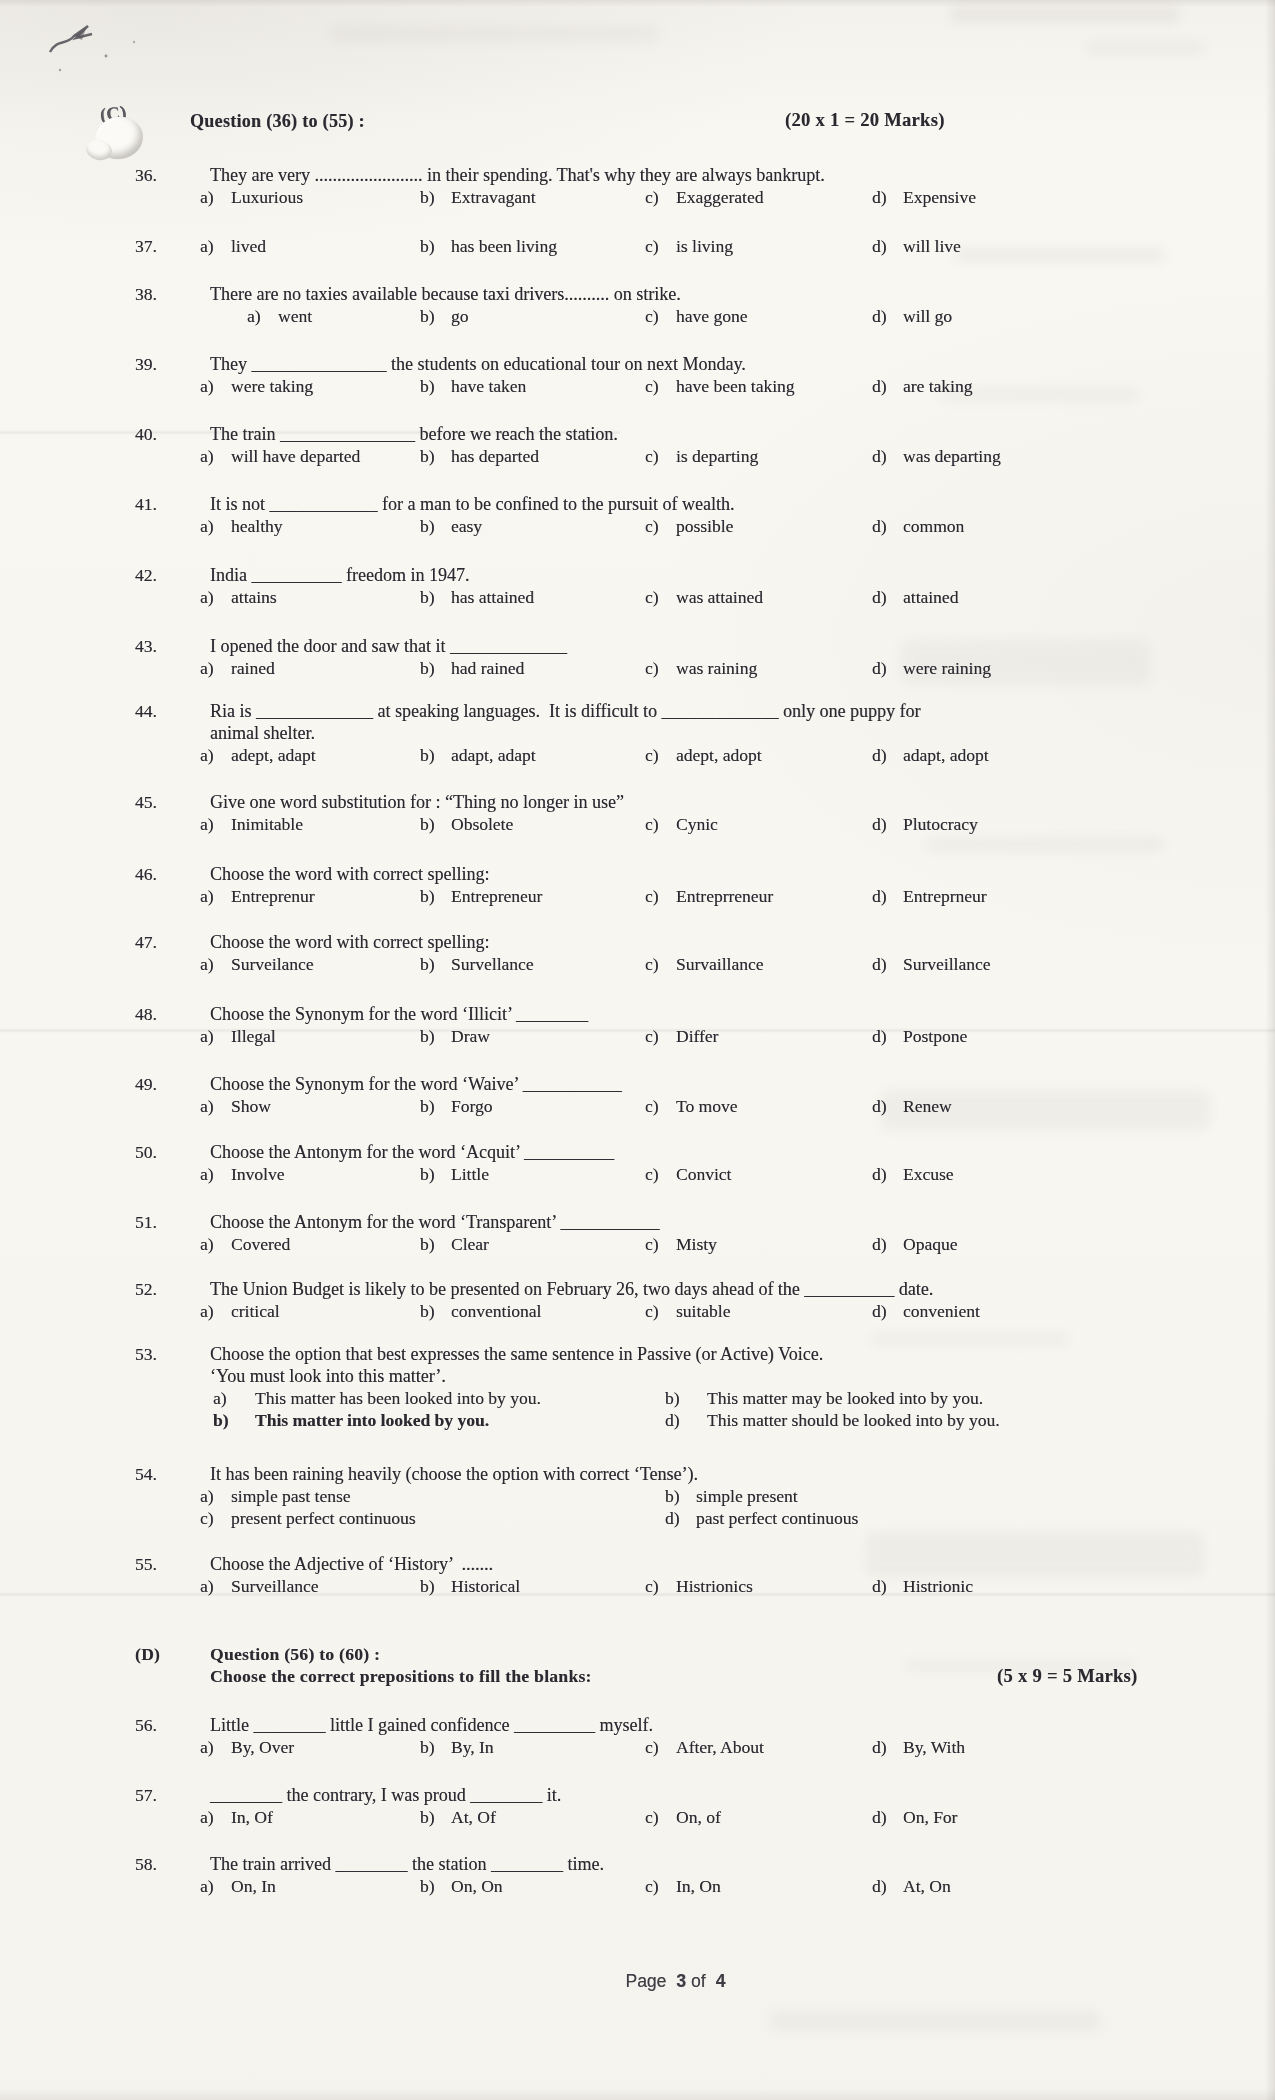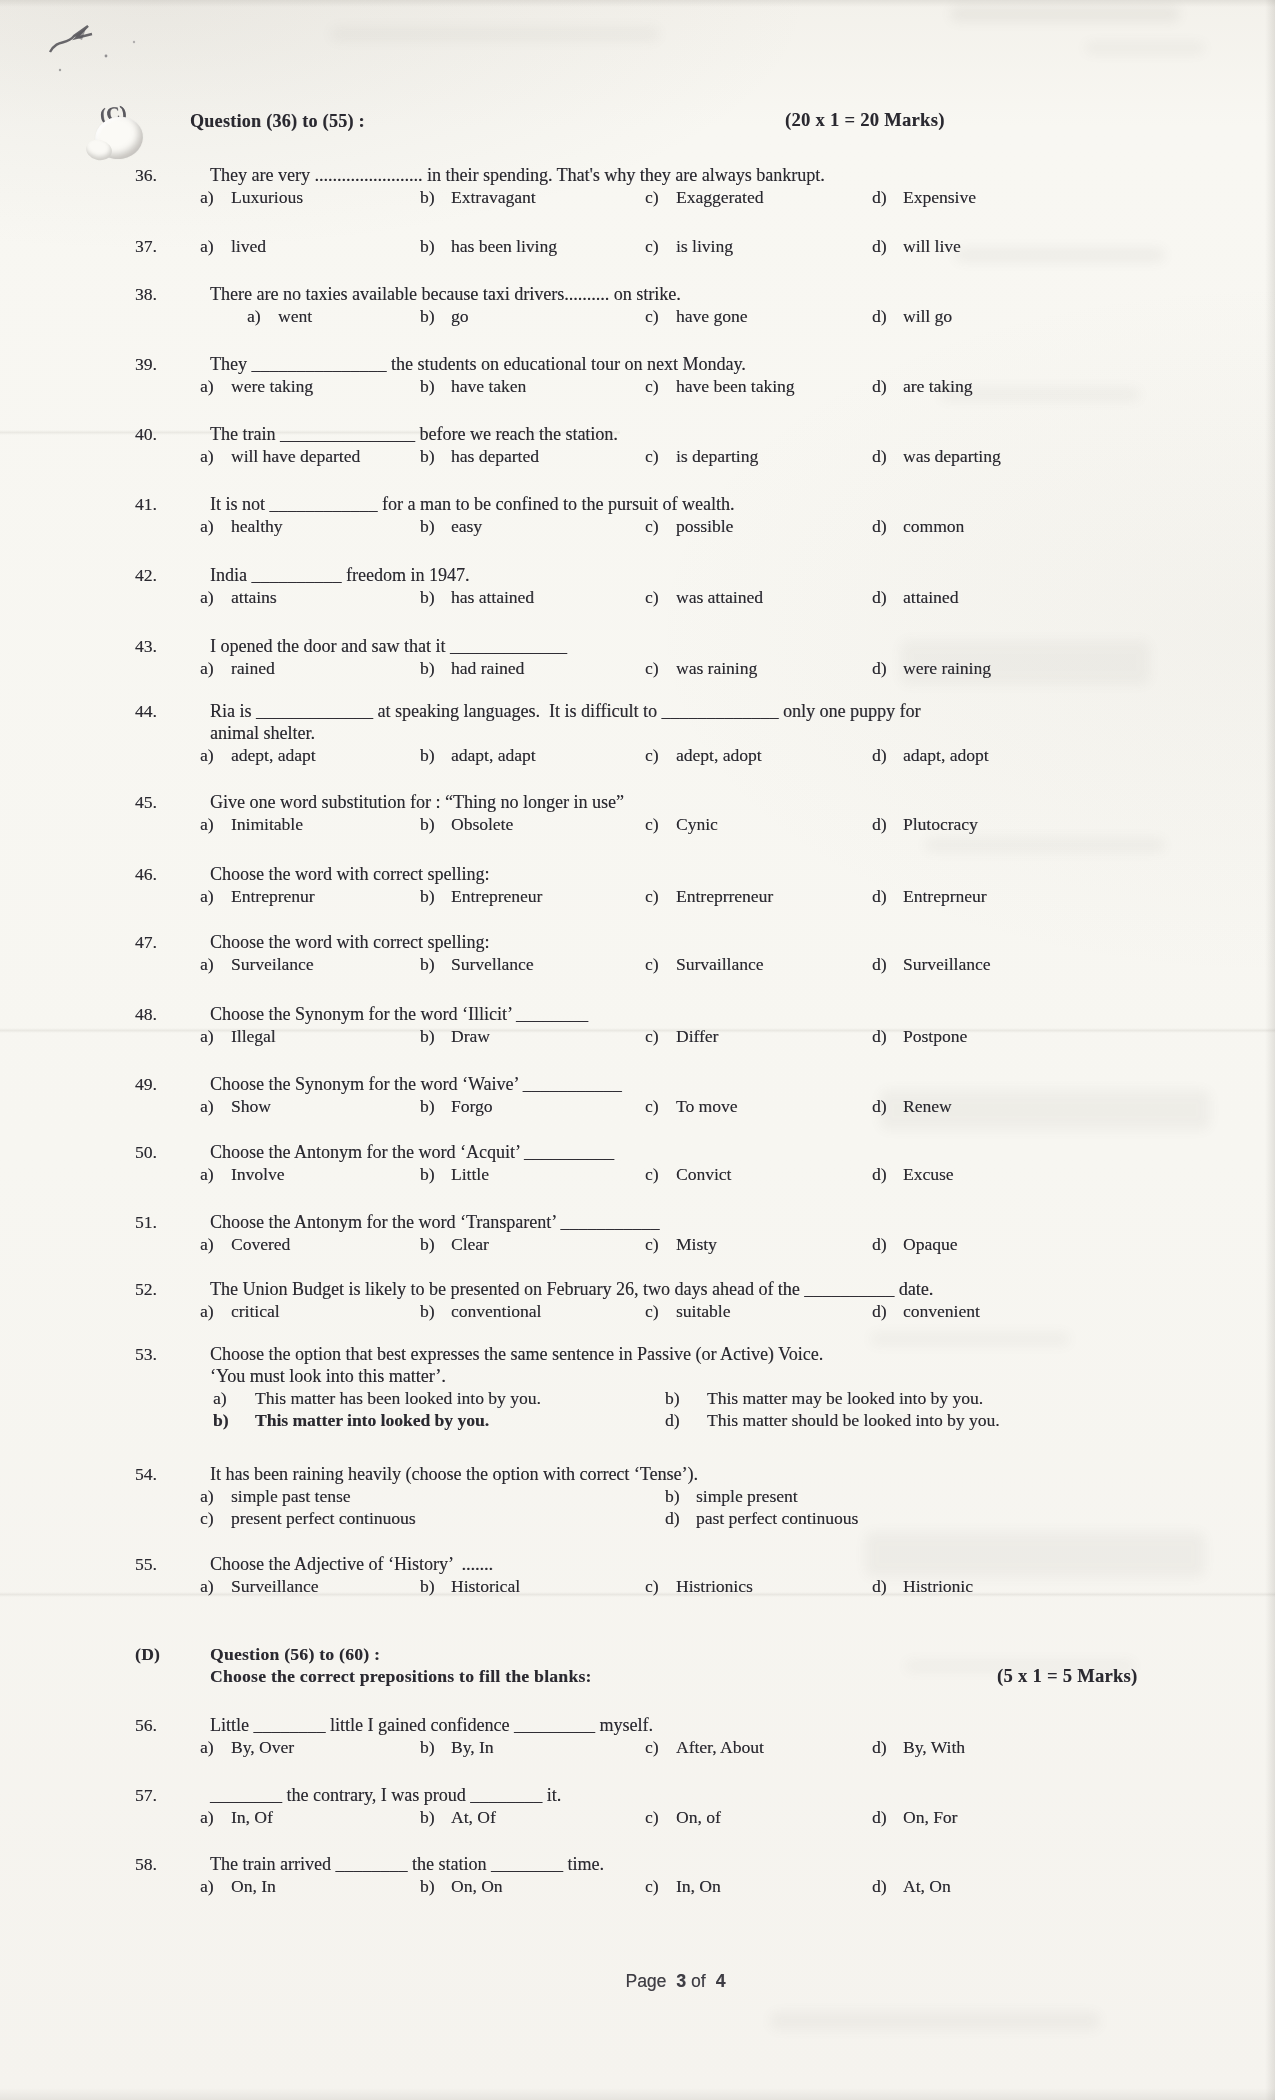--- a/index.html
+++ b/index.html
@@ -343,21 +343,21 @@
             </div>
           </div>
         </div>
       </div>
 
     <div class="section-d">
       <div class="qnum bold">(D)</div>
       <div class="qbody">
         <div class="qline bold">Question (56) to (60) :</div>
         <div class="qline bold">Choose the correct prepositions to fill the blanks:</div>
-        <div class="sec-marks bold">(5 x 1 = 5 Marks)</div>
+        <div class="sec-marks bold">(5 x 9 = 5 Marks)</div>
       </div>
     </div>
 
     <div id="qlist-b">
         <div class="question" style="margin-bottom: 26px;">
           <div class="qnum">56.</div>
           <div class="qbody">
             <div class="qline">Little ________ little I gained confidence _________ myself.</div>
             <div class="opts">
               <span class="opt" style="left: -10px;"><span class="olabel">a)</span><span>By, Over</span></span>

